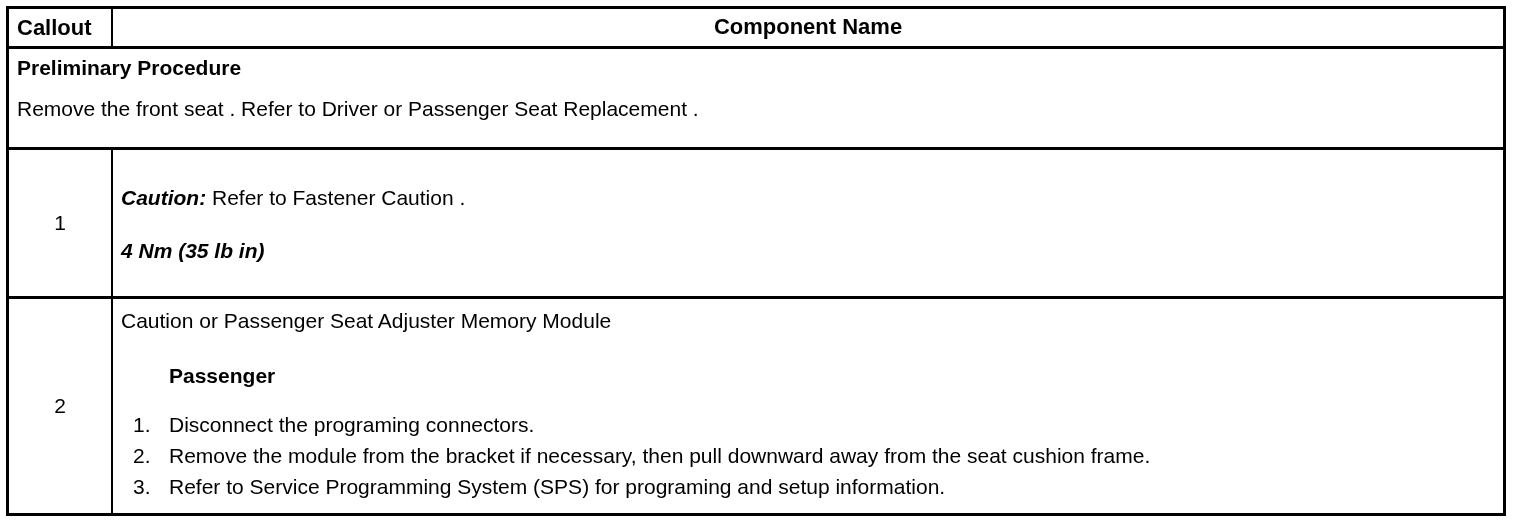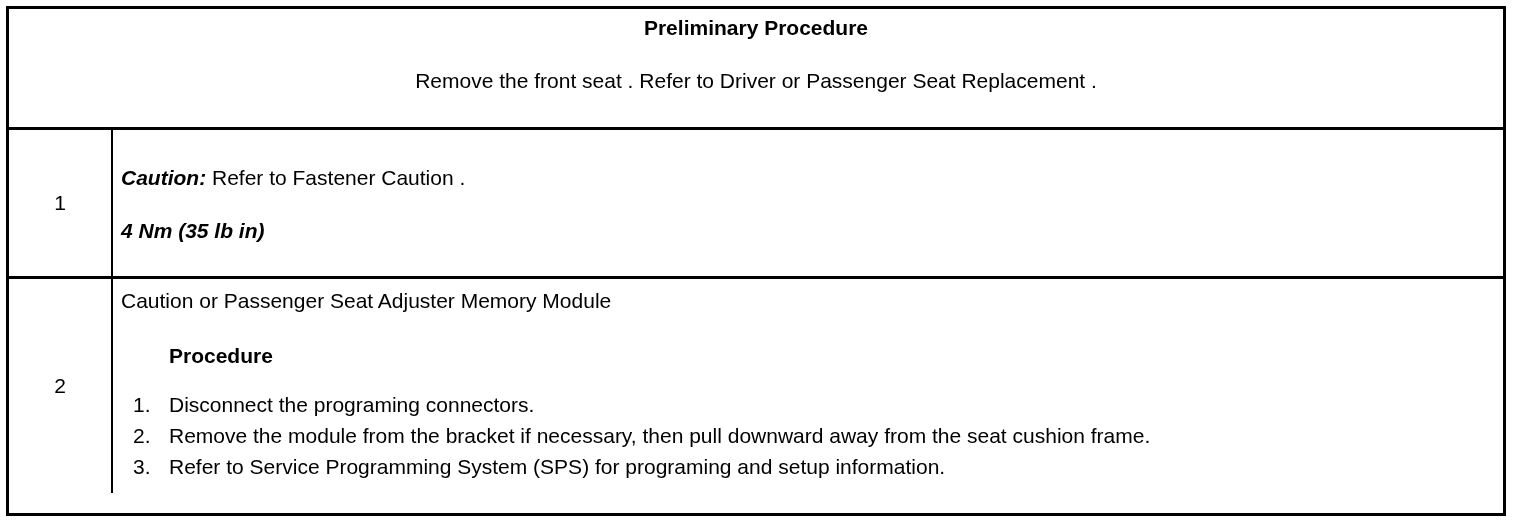--- a/index.html
+++ b/index.html
@@ -82,35 +82,34 @@
   .row-header .cell-component {
     display: flex;
     align-items: center;
     justify-content: center;
     font-weight: bold;
     font-size: 22px;
   }
 
   
   .row-prelim {
-    height: 121px;
+    height: 101px;
     box-sizing: border-box;
     padding: 6px 8px 0 8px;
     display: block;
-    text-align: center;
   }
   .prelim-title {
     font-weight: bold;
     font-size: 21px;
     line-height: 1.2;
   }
   .prelim-text {
     font-size: 21px;
     line-height: 1.2;
-    margin-top: 28px;
+    margin-top: 16px;
   }
 
   
   .row-item1 {
     height: 149px;
   }
   .row-item1 .cell-component {
     padding-top: 7px;
   }
   .item-line {
@@ -160,20 +159,24 @@
     flex: 1 1 auto;
   }
 </style>
 </head>
 <body>
 
 <div class="page">
 
   <div class="svc-table">
 
+    <div class="row row-header row-sep">
+      <div class="cell-callout">Callout</div>
+      <div class="cell-component">Component Name</div>
+    </div>
 
     <div class="row row-prelim row-sep">
       <div class="prelim-title">Preliminary Procedure</div>
       <div class="prelim-text">Remove the front seat . Refer to Driver or Passenger Seat Replacement .</div>
     </div>
 
     <div class="row row-item1 row-sep">
       <div class="cell-callout">1</div>
       <div class="cell-component">
         <div class="item-line item-gap">
@@ -181,21 +184,21 @@
           <span>Refer to Fastener Caution .</span>
         </div>
         <div class="item-line item-gap bold">4 Nm (35 lb in)</div>
       </div>
     </div>
 
     <div class="row row-item2">
       <div class="cell-callout">2</div>
       <div class="cell-component">
         <div class="item-line">Caution or Passenger Seat Adjuster Memory Module</div>
-        <div class="sub-heading">Procedure</div>
+        <div class="sub-heading">Passenger</div>
         <ol class="steps">
           <li>
             <span class="step-num">1.</span>
             <span class="step-text">Disconnect the programing connectors.</span>
           </li>
           <li>
             <span class="step-num">2.</span>
             <span class="step-text">Remove the module from the bracket if necessary, then pull downward away from the seat cushion frame.</span>
           </li>
           <li>

